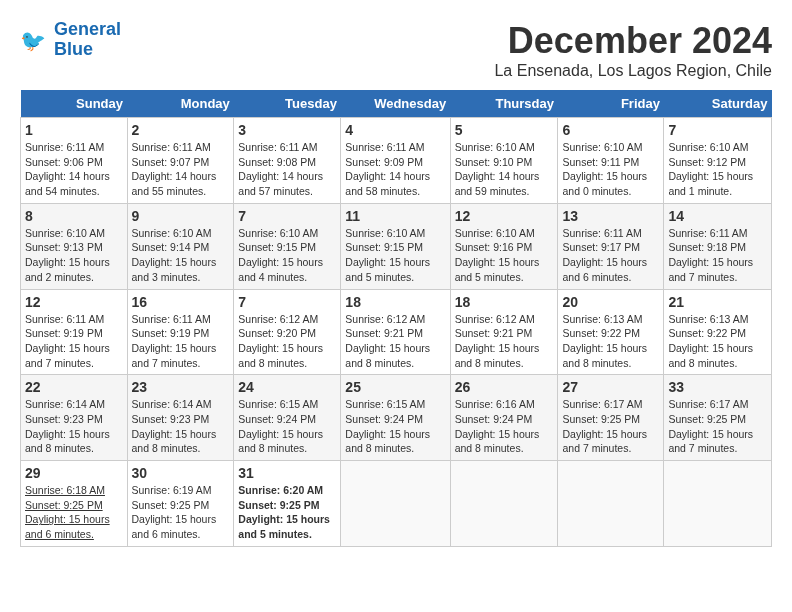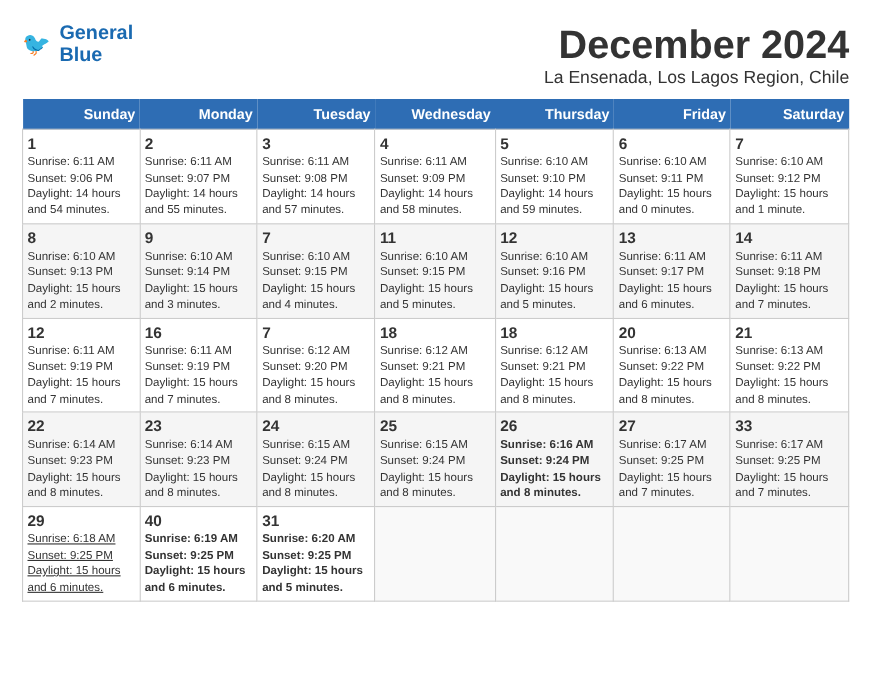--- a/index.html
+++ b/index.html
@@ -270,21 +270,21 @@
 Daylight: 15 hours and 8 minutes.</div>
         </td>
         <td>
           <span class="day-number">25</span>
           <div class="day-info" style="white-space: pre-line;">Sunrise: 6:15 AM
 Sunset: 9:24 PM
 Daylight: 15 hours and 8 minutes.</div>
         </td>
         <td>
           <span class="day-number">26</span>
-          <div class="day-info" style="white-space: pre-line; font-weight: bold;">Sunrise: 6:16 AM
+          <div class="day-info" style="white-space: pre-line;">Sunrise: 6:16 AM
 Sunset: 9:24 PM
 Daylight: 15 hours and 8 minutes.</div>
         </td>
         <td>
           <span class="day-number">27</span>
           <div class="day-info" style="white-space: pre-line;">Sunrise: 6:17 AM
 Sunset: 9:25 PM
 Daylight: 15 hours and 7 minutes.</div>
         </td>
         <td>
@@ -295,22 +295,22 @@
         </td>
       </tr>
       <tr>
         <td>
           <span class="day-number">29</span>
           <div class="day-info" style="white-space: pre-line; text-decoration: underline;">Sunrise: 6:18 AM
 Sunset: 9:25 PM
 Daylight: 15 hours and 6 minutes.</div>
         </td>
         <td>
-          <span class="day-number">40</span>
-          <div class="day-info" style="white-space: pre-line; font-weight: bold;">Sunrise: 6:19 AM
+          <span class="day-number">30</span>
+          <div class="day-info" style="white-space: pre-line;">Sunrise: 6:19 AM
 Sunset: 9:25 PM
 Daylight: 15 hours and 6 minutes.</div>
         </td>
         <td>
           <span class="day-number">31</span>
           <div class="day-info" style="white-space: pre-line; font-weight: bold;">Sunrise: 6:20 AM
 Sunset: 9:25 PM
 Daylight: 15 hours and 5 minutes.</div>
         </td>
         <td class="empty"></td>

